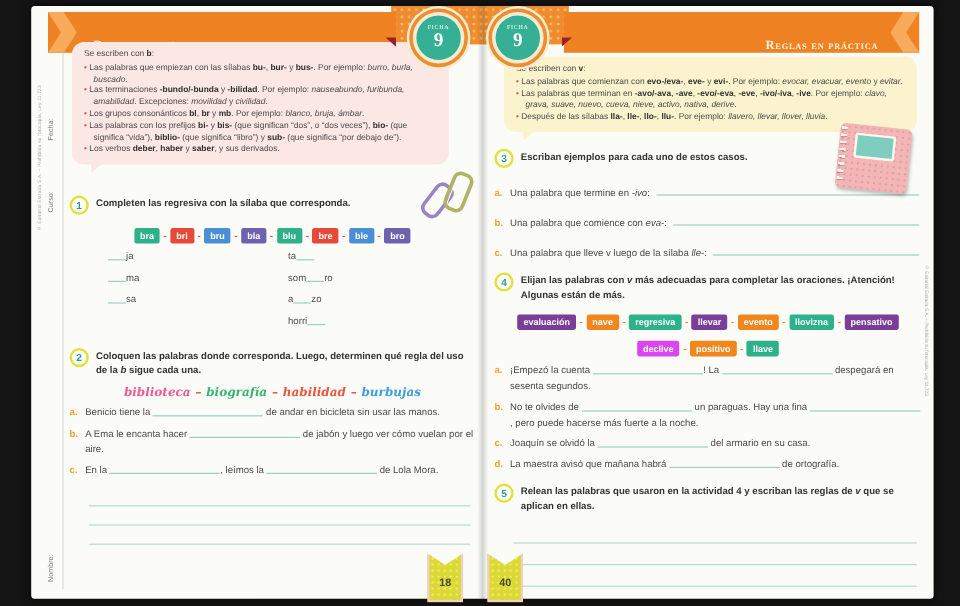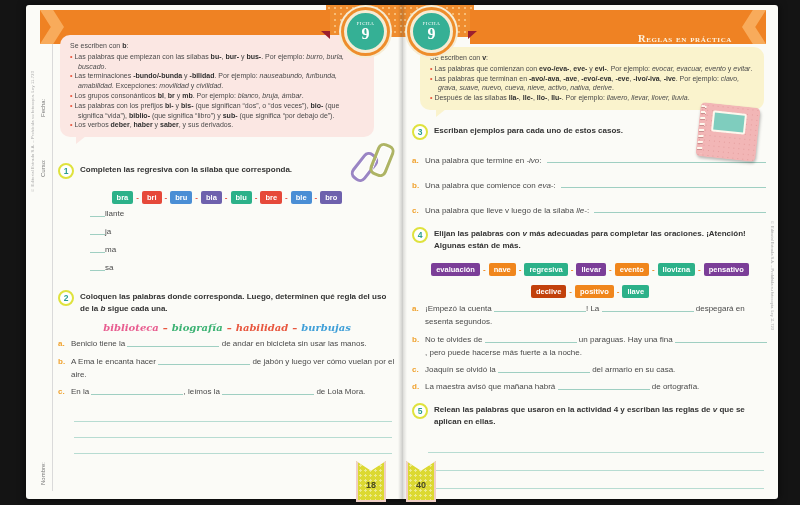--- a/index.html
+++ b/index.html
@@ -161,24 +161,29 @@
           <span class="tail"></span>
         </div>
 
         <div class="activity first-l">
           <span class="num">1</span>
           <span class="atext">Completen las regresiva con la sílaba que corresponda.</span>
         </div>
         <div class="chips"><span class="chip" style="background: rgb(44, 177, 137);">bra</span><span class="dash" style="color: rgb(230, 73, 58);">-</span><span class="chip" style="background: rgb(230, 73, 58);">bri</span><span class="dash" style="color: rgb(230, 73, 58);">-</span><span class="chip" style="background: rgb(74, 142, 213);">bru</span><span class="dash" style="color: rgb(230, 73, 58);">-</span><span class="chip" style="background: rgb(110, 97, 173);">bla</span><span class="dash" style="color: rgb(230, 73, 58);">-</span><span class="chip" style="background: rgb(44, 177, 137);">blu</span><span class="dash" style="color: rgb(230, 73, 58);">-</span><span class="chip" style="background: rgb(230, 73, 58);">bre</span><span class="dash" style="color: rgb(230, 73, 58);">-</span><span class="chip" style="background: rgb(74, 142, 213);">ble</span><span class="dash" style="color: rgb(230, 73, 58);">-</span><span class="chip" style="background: rgb(110, 97, 173);">bro</span></div>
         <div class="wordcols">
           <div>
-              <div class="word"><span class="blank sm"></span>llante</div>
               <div class="word"><span class="blank sm"></span>ja</div>
               <div class="word"><span class="blank sm"></span>ma</div>
               <div class="word"><span class="blank sm"></span>sa</div>
+            </div>
+          <div>
+              <div class="word">ta<span class="blank sm"></span></div>
+              <div class="word">som<span class="blank sm"></span>ro</div>
+              <div class="word">a<span class="blank sm"></span>zo</div>
+              <div class="word">horri<span class="blank sm"></span></div>
             </div>
         </div>
 
         <div class="activity">
           <span class="num">2</span>
           <span class="atext">Coloquen las palabras donde corresponda. Luego, determinen qué regla del uso de la <i>b</i> sigue cada una.</span>
         </div>
         <div class="bank"><span style="color: rgb(232, 92, 143);">biblioteca</span><span class="bdash" style="color: rgb(232, 87, 63);">–</span><span style="color: rgb(59, 178, 115);">biografía</span><span class="bdash" style="color: rgb(232, 87, 63);">–</span><span style="color: rgb(232, 87, 63);">habilidad</span><span class="bdash" style="color: rgb(232, 87, 63);">–</span><span style="color: rgb(63, 159, 216);">burbujas</span></div>
         <div>
             <div class="sent">
@@ -253,21 +258,21 @@
               <span class="itext">Una palabra que lleve v luego de la sílaba <i>lle-</i>:</span>
               <span class="fill"></span>
             </div>
           </div>
 
         <div class="activity act4-m">
           <span class="num">4</span>
           <span class="atext">Elijan las palabras con <i>v</i> más adecuadas para completar las oraciones. ¡Atención! Algunas están de más.</span>
         </div>
         <div class="chips"><span class="chip" style="background: rgb(123, 62, 152);">evaluación</span><span class="dash" style="color: rgb(240, 134, 28);">-</span><span class="chip" style="background: rgb(240, 134, 28);">nave</span><span class="dash" style="color: rgb(240, 134, 28);">-</span><span class="chip" style="background: rgb(44, 177, 137);">regresiva</span><span class="dash" style="color: rgb(240, 134, 28);">-</span><span class="chip" style="background: rgb(123, 62, 152);">llevar</span><span class="dash" style="color: rgb(240, 134, 28);">-</span><span class="chip" style="background: rgb(240, 134, 28);">evento</span><span class="dash" style="color: rgb(240, 134, 28);">-</span><span class="chip" style="background: rgb(44, 177, 137);">llovizna</span><span class="dash" style="color: rgb(240, 134, 28);">-</span><span class="chip" style="background: rgb(123, 62, 152);">pensativo</span></div>
-        <div class="chips chips2"><span class="chip" style="background: #c2410c;">declive</span><span class="dash" style="color: rgb(240, 134, 28);">-</span><span class="chip" style="background: rgb(240, 134, 28);">positivo</span><span class="dash" style="color: rgb(240, 134, 28);">-</span><span class="chip" style="background: rgb(44, 177, 137);">llave</span></div>
+        <div class="chips chips2"><span class="chip" style="background: #d946ef;">declive</span><span class="dash" style="color: rgb(240, 134, 28);">-</span><span class="chip" style="background: rgb(240, 134, 28);">positivo</span><span class="dash" style="color: rgb(240, 134, 28);">-</span><span class="chip" style="background: rgb(44, 177, 137);">llave</span></div>
         <div>
             <div class="sent">
               <span class="sletter">a.</span>
               <span class="stext">¡Empezó la cuenta <span class="blank "></span>! La <span class="blank "></span> despegará en sesenta segundos.</span>
             </div>
             <div class="sent">
               <span class="sletter">b.</span>
               <span class="stext">No te olvides de <span class="blank "></span> un paraguas. Hay una fina <span class="blank "></span>, pero puede hacerse más fuerte a la noche.</span>
             </div>
             <div class="sent">

